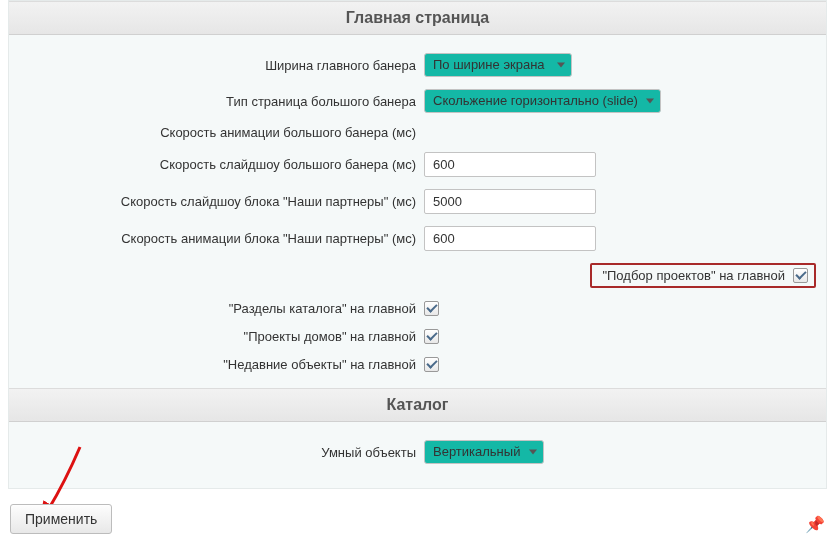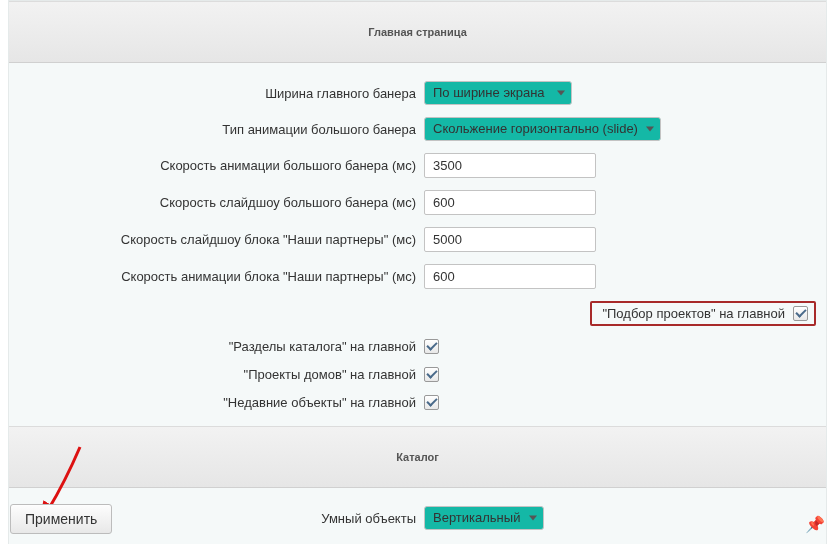--- a/index.html
+++ b/index.html
@@ -18,22 +18,22 @@
       border: 1px solid #e5eaea;
       margin: 0 8px 8px 8px;
     }
     .section-header {
       background: linear-gradient(to bottom, #f2f2f2 0%, #e6e6e6 100%);
       border-top: 1px solid #dcdcdc;
       border-bottom: 1px solid #d0d0d0;
       text-align: center;
       font-weight: bold;
       color: #555;
-      padding: 24px 0;
-      font-size: 11px;
+      padding: 7px 0;
+      font-size: 16px;
     }
     .form-area {
       padding: 18px 10px 12px 10px;
     }
     .form-row {
       display: flex;
       align-items: center;
       margin-bottom: 12px;
     }
     .form-label {
@@ -162,34 +162,31 @@
       <div class="form-label">Ширина главного банера</div>
       <div class="form-control">
         <div class="select" style="min-width:148px">
           <span>По ширине экрана</span>
           <span class="caret"></span>
         </div>
       </div>
     </div>
 
     <div class="form-row">
-      <div class="form-label">Тип анимации большого банера</div>
+      <div class="form-label">Тип страница большого банера</div>
       <div class="form-control">
         <div class="select" style="min-width:230px">
           <span>Скольжение горизонтально (slide)</span>
           <span class="caret"></span>
         </div>
       </div>
     </div>
 
     <div class="form-row">
       <div class="form-label">Скорость анимации большого банера (мс)</div>
-      <div class="form-control">
-        <input class="text-input" value="3500" style="">
-      </div>
     </div>
 
     <div class="form-row">
       <div class="form-label">Скорость слайдшоу большого банера (мс)</div>
       <div class="form-control">
         <input class="text-input" value="600" style="">
       </div>
     </div>
 
     <div class="form-row">

